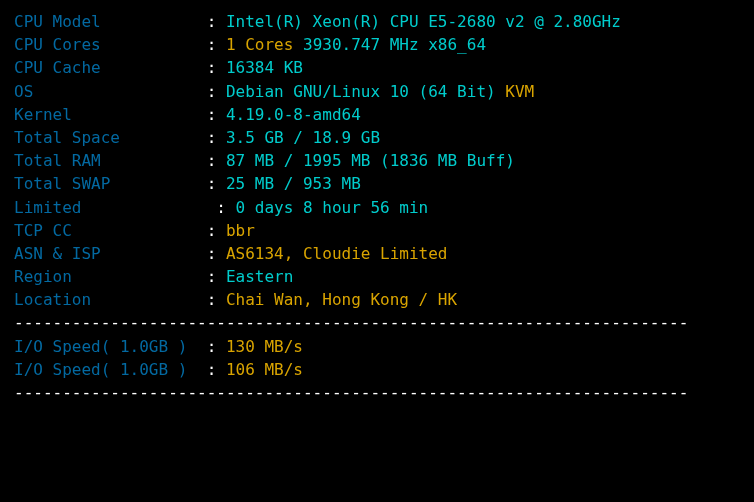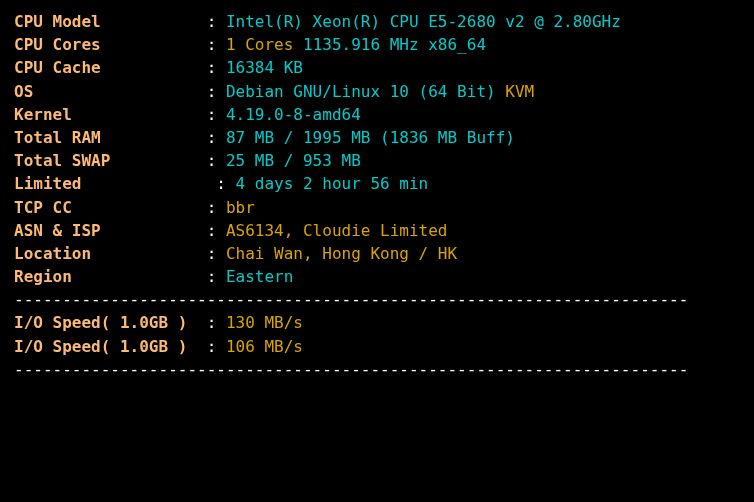--- a/index.html
+++ b/index.html
@@ -15,47 +15,48 @@
       overflow: hidden;
     }
     .terminal {
       padding: 10px 14px;
       height: 100%;
       box-sizing: border-box;
     }
     .row {
       white-space: pre;
     }
-    .label { color: #fdba74; font-weight: bold; }
+    .label { color: #0369a1; }
     .colon { color: #ffffff; }
     .cyan { color: #00cccc; }
     .oyellow { color: #d9a400; }
     .divider {
       color: #ffffff;
       white-space: pre;
       letter-spacing: 0;
     }
   </style>
 </head>
 <body>
 
 <div class="terminal">
   <div id="sysinfo-block">
       <div class="row"><span class="label">CPU Model           </span><span class="colon">: </span><span class="cyan">Intel(R) Xeon(R) CPU E5-2680 v2 @ 2.80GHz</span></div>
-      <div class="row"><span class="label">CPU Cores           </span><span class="colon">: </span><span class="oyellow">1 Cores</span><span class="cyan"> 1135.916 MHz x86_64</span></div>
+      <div class="row"><span class="label">CPU Cores           </span><span class="colon">: </span><span class="oyellow">1 Cores</span><span class="cyan"> 3930.747 MHz x86_64</span></div>
       <div class="row"><span class="label">CPU Cache           </span><span class="colon">: </span><span class="cyan">16384 KB</span></div>
       <div class="row"><span class="label">OS                  </span><span class="colon">: </span><span class="cyan">Debian GNU/Linux 10 (64 Bit) </span><span class="oyellow">KVM</span></div>
       <div class="row"><span class="label">Kernel              </span><span class="colon">: </span><span class="cyan">4.19.0-8-amd64</span></div>
+      <div class="row"><span class="label">Total Space         </span><span class="colon">: </span><span class="cyan">3.5 GB / 18.9 GB</span></div>
       <div class="row"><span class="label">Total RAM           </span><span class="colon">: </span><span class="cyan">87 MB / 1995 MB (1836 MB Buff)</span></div>
       <div class="row"><span class="label">Total SWAP          </span><span class="colon">: </span><span class="cyan">25 MB / 953 MB</span></div>
-      <div class="row"><span class="label">Limited              </span><span class="colon">: </span><span class="cyan">4 days 2 hour 56 min</span></div>
+      <div class="row"><span class="label">Limited              </span><span class="colon">: </span><span class="cyan">0 days 8 hour 56 min</span></div>
       <div class="row"><span class="label">TCP CC              </span><span class="colon">: </span><span class="oyellow">bbr</span></div>
       <div class="row"><span class="label">ASN &amp; ISP           </span><span class="colon">: </span><span class="oyellow">AS6134, Cloudie Limited</span></div>
+      <div class="row"><span class="label">Region              </span><span class="colon">: </span><span class="cyan">Eastern</span></div>
       <div class="row"><span class="label">Location            </span><span class="colon">: </span><span class="oyellow">Chai Wan, Hong Kong / HK</span></div>
-      <div class="row"><span class="label">Region              </span><span class="colon">: </span><span class="cyan">Eastern</span></div>
     </div>
   <div class="divider">----------------------------------------------------------------------</div>
   <div id="io-block">
       <div class="row"><span class="label">I/O Speed( 1.0GB )  </span><span class="colon">: </span><span class="oyellow">130 MB/s</span></div>
       <div class="row"><span class="label">I/O Speed( 1.0GB )  </span><span class="colon">: </span><span class="oyellow">106 MB/s</span></div>
     </div>
   <div class="divider">----------------------------------------------------------------------</div>
 </div>
 
 </body></html>

